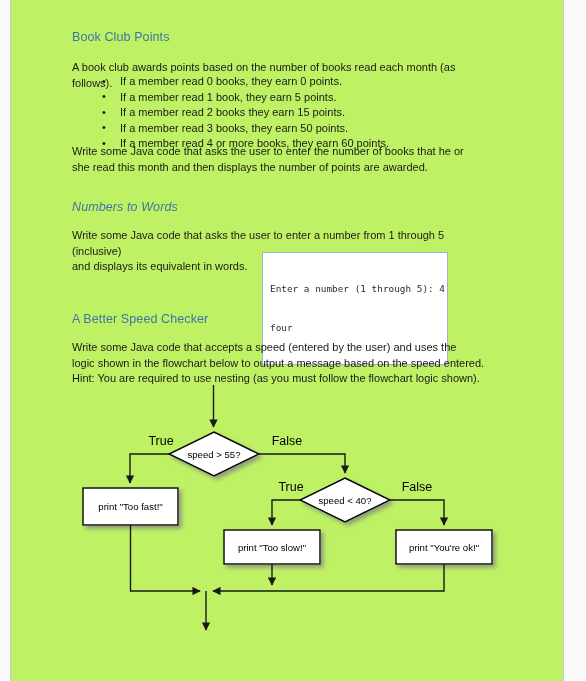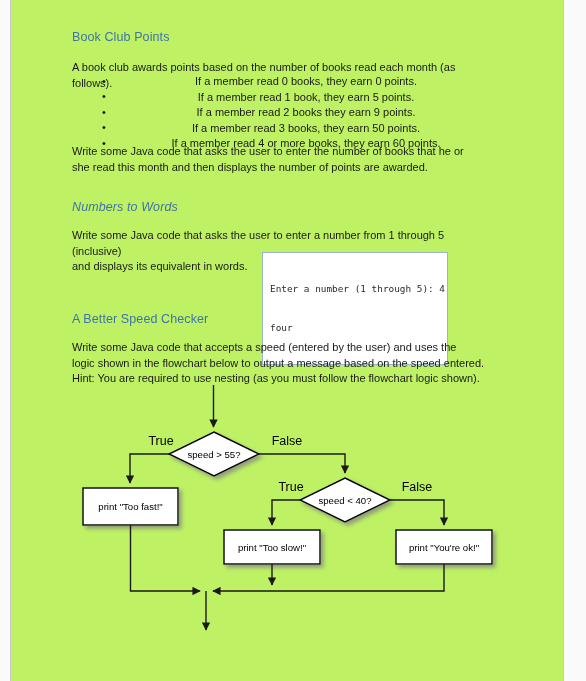--- a/index.html
+++ b/index.html
@@ -74,21 +74,20 @@
     margin: 0;
     padding: 0 0 0 30px;
     list-style: none;
   }
   ul.points-list li {
     color: #1a1a1a;
     font-size: 11px;
     line-height: 15.6px;
     position: relative;
     padding-left: 18px;
-    text-align: center;
   }
   ul.points-list li::before {
     content: "\2022";
     position: absolute;
     left: 0;
     top: -0.5px;
     font-size: 11px;
     color: #1a1a1a;
   }
 
@@ -154,21 +153,21 @@
   </div>
 
   <div class="content" style="top:60px;">
     <p class="body-text">A book club awards points based on the number of books read each month (as follows).</p>
   </div>
 
   <div class="content" style="top:74px;">
     <ul class="points-list">
       <li>If a member read 0 books, they earn 0 points.</li>
       <li>If a member read 1 book, they earn 5 points.</li>
-      <li>If a member read 2 books they earn 9 points.</li>
+      <li>If a member read 2 books they earn 15 points.</li>
       <li>If a member read 3 books, they earn 50 points.</li>
       <li>If a member read 4 or more books, they earn 60 points.</li>
     </ul>
   </div>
 
   <div class="content" style="top:144px;">
     <p class="body-text">Write some Java code that asks the user to enter the number of books that he or</p>
     <p class="body-text">she read this month and then displays the number of points are awarded.</p>
   </div>
 

